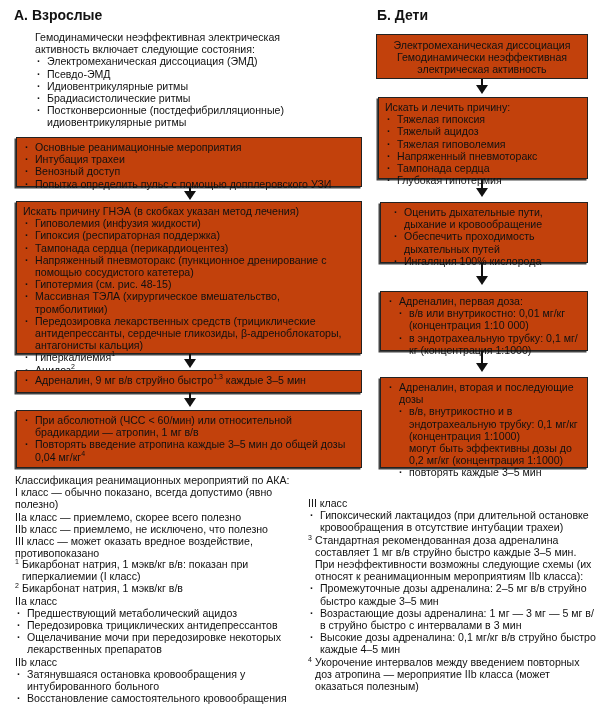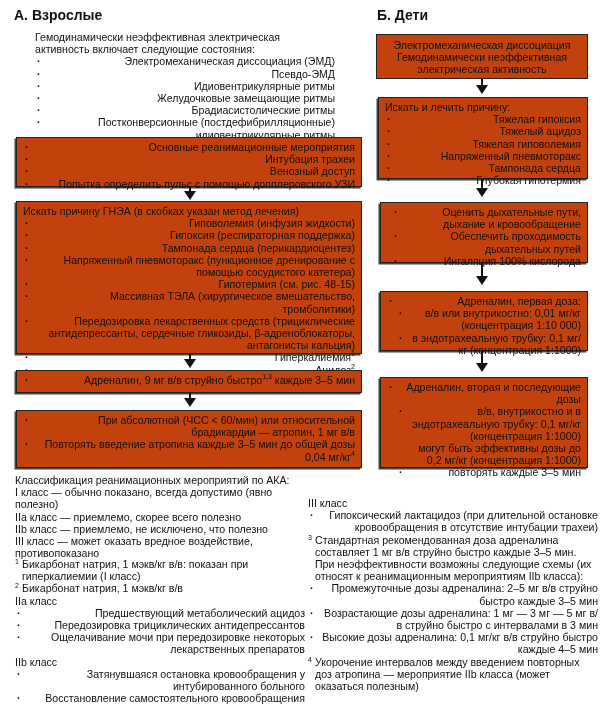--- a/index.html
+++ b/index.html
@@ -2,21 +2,21 @@
 <html><head>
 <meta charset="utf-8">
 <style>
   html, body { margin:0; padding:0; background:#ffffff; }
   body { width:604px; height:704px; position:relative; overflow:hidden;
          font-family:"Liberation Sans", sans-serif; color:#111; font-size:10.6px; line-height:12.2px; }
   .abs { position:absolute; }
   .h { font-weight:bold; font-size:14px; }
   .box { position:absolute; border:1.2px solid #222; box-sizing:border-box; padding:3px 6px 3px 6px; background:#c2410c; }
   .box.shadow { box-shadow: -1.5px 1.5px 0 #444; }
-  ul { list-style:none; margin:0; padding:0;text-align:right; }
+  ul { list-style:none; margin:0; padding:0; }
   li { position:relative; padding-left:12px; }
   li::before { content:"·"; position:absolute; left:2px; top:0; font-weight:bold; }
   li.sub { padding-left:22px; }
   li.sub::before { left:12px; }
   li.cont { padding-left:22px; }
   li.cont::before { content:""; }
   .arrow { position:absolute; width:0; }
   .arrow .stem { position:absolute; left:-1px; width:2px; background:#111; }
   .arrow .head { position:absolute; left:-6px; width:0; height:0;
                  border-left:6px solid transparent; border-right:6px solid transparent; border-top:9px solid #111; }
@@ -30,21 +30,20 @@
 <body>
 
 <div class="abs h" style="left:14px; top:9px;">А. Взрослые</div>
 
 <div class="abs txt" style="left:35px; top:31px; width:300px;">
   <p>Гемодинамически неэффективная электрическая активность включает следующие состояния:</p>
   <ul>
     <li>Электромеханическая диссоциация (ЭМД)</li>
     <li>Псевдо-ЭМД</li>
     <li>Идиовентрикулярные ритмы</li>
-    <li>Желудочковые замещающие ритмы</li>
     <li>Брадиасистолические ритмы</li>
     <li>Постконверсионные (постдефибрилляционные) идиовентрикулярные ритмы</li>
   </ul>
 </div>
 
 <div class="box shadow" style="left:16px; top:137px; width:346px; height:50px;">
   <ul>
     <li>Основные реанимационные мероприятия</li>
     <li>Интубация трахеи</li>
     <li>Венозный доступ</li>

